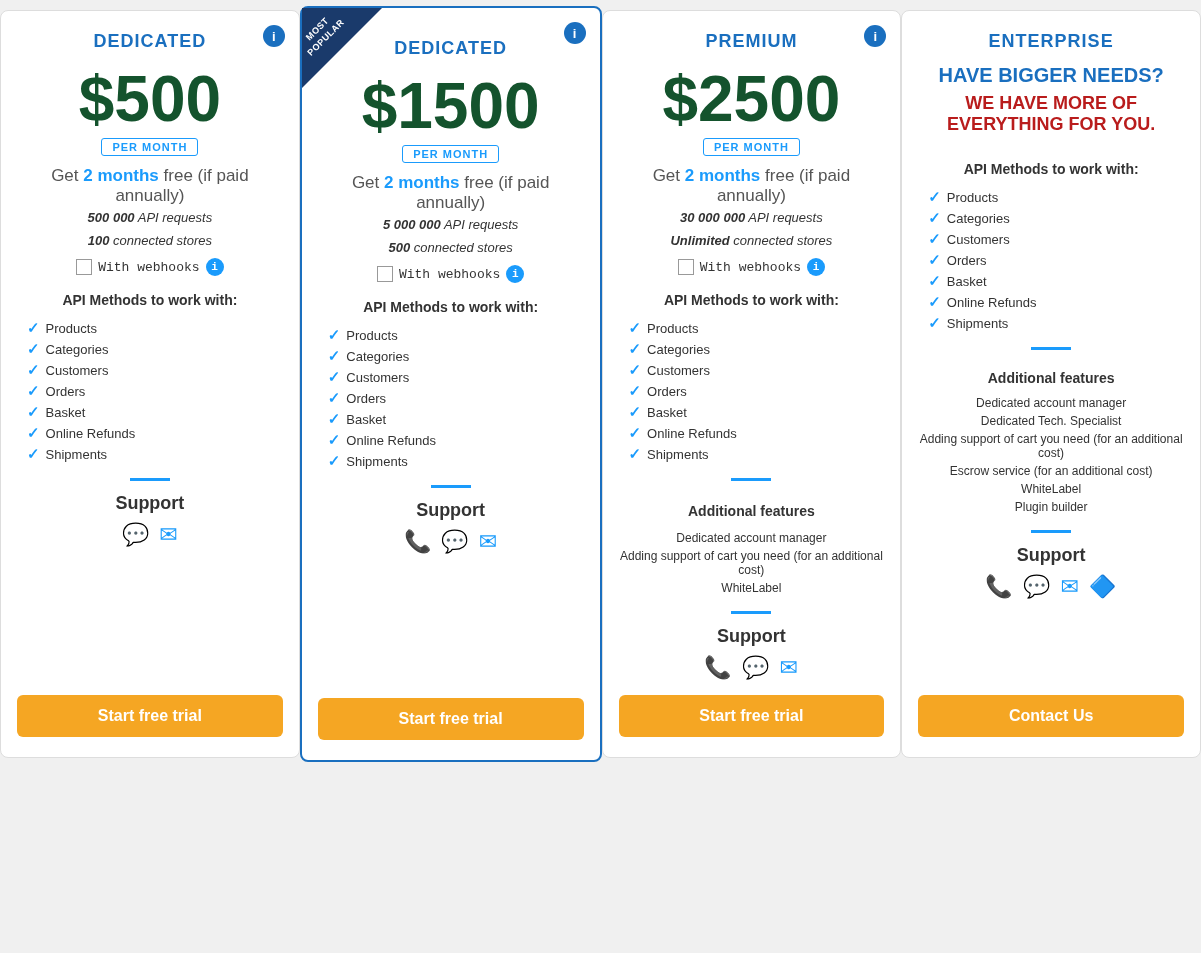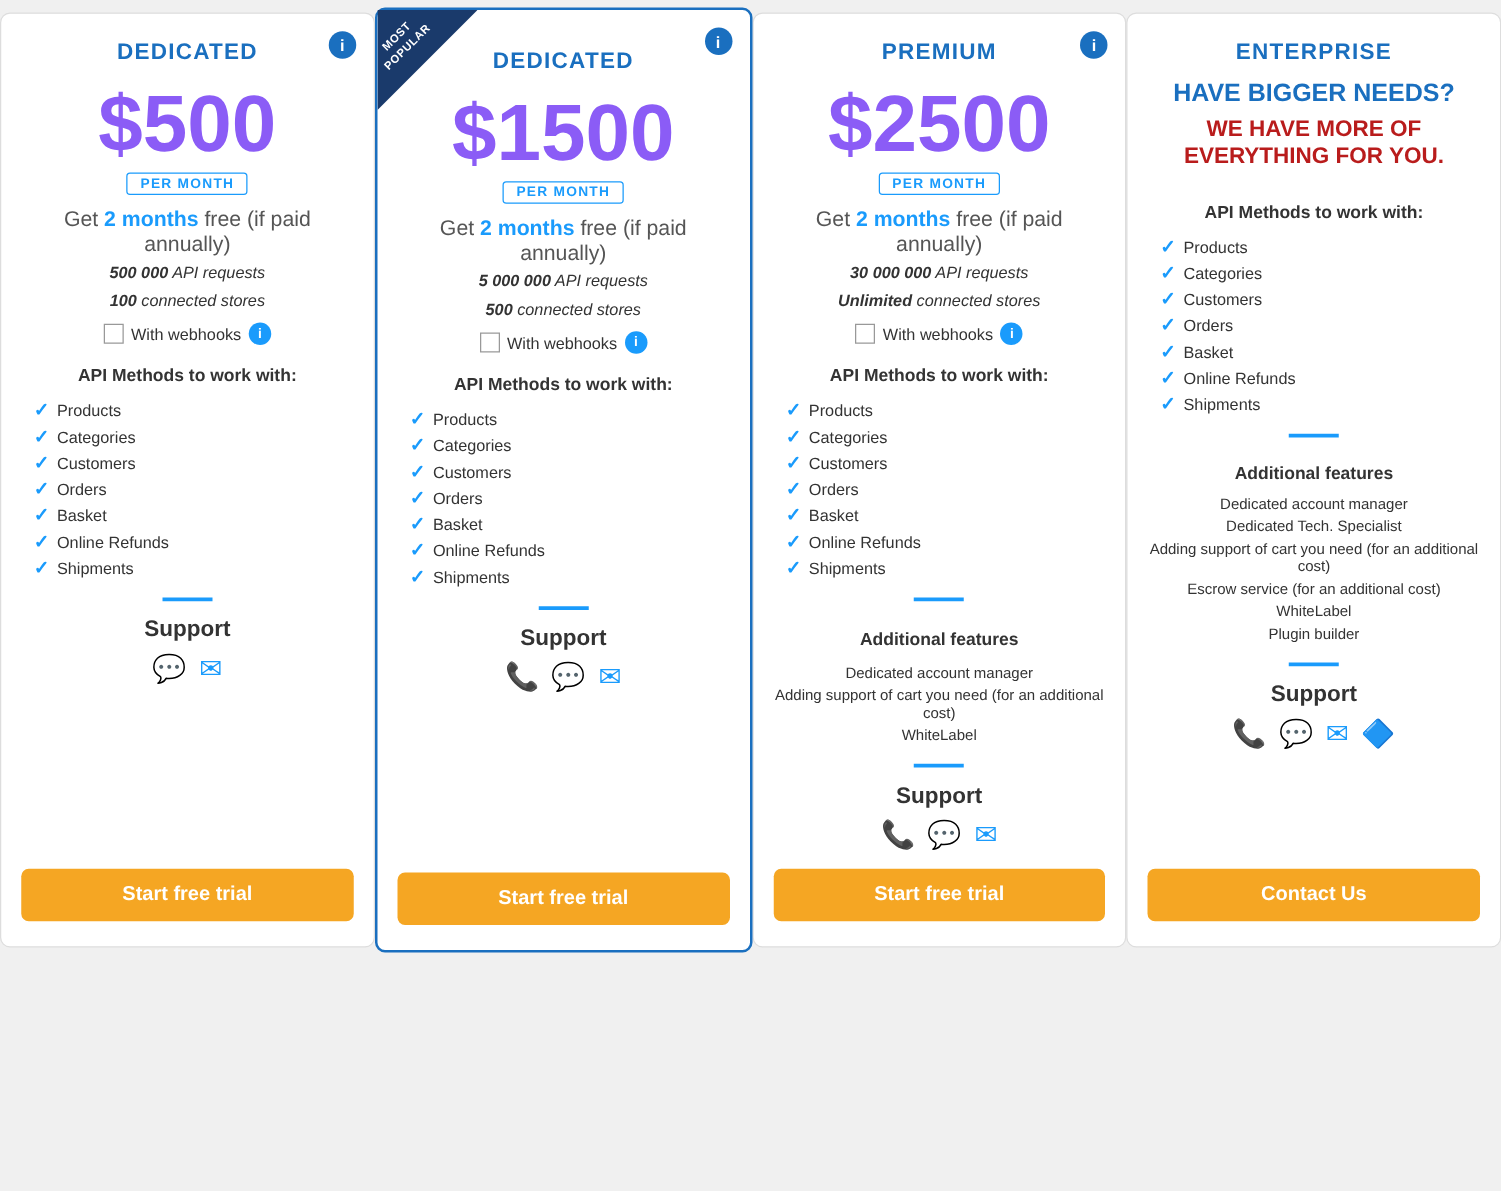--- a/index.html
+++ b/index.html
@@ -56,21 +56,21 @@
       font-size: 13px;
       font-weight: bold;
       display: flex;
       align-items: center;
       justify-content: center;
       cursor: pointer;
     }
     .price {
       font-size: 64px;
       font-weight: bold;
-      color: #8b5cf6;
+      color: #14532d;
       line-height: 1.1;
     }
     .price-period {
       border: 1px solid #1a9bfc;
       color: #1a9bfc;
       font-size: 11px;
       font-weight: bold;
       padding: 2px 10px;
       border-radius: 3px;
       letter-spacing: 1px;
@@ -97,20 +97,21 @@
       font-weight: bold;
     }
     .webhook-row {
       display: flex;
       align-items: center;
       justify-content: center;
       gap: 6px;
       margin: 6px 16px;
       font-size: 13px;
       color: #333;
+      font-family: Liberation Mono, monospace;
     }
     .checkbox {
       width: 16px;
       height: 16px;
       border: 1px solid #999;
       display: inline-block;
       background: #fff;
     }
     .info-icon-sm {
       background: #1a9bfc;

